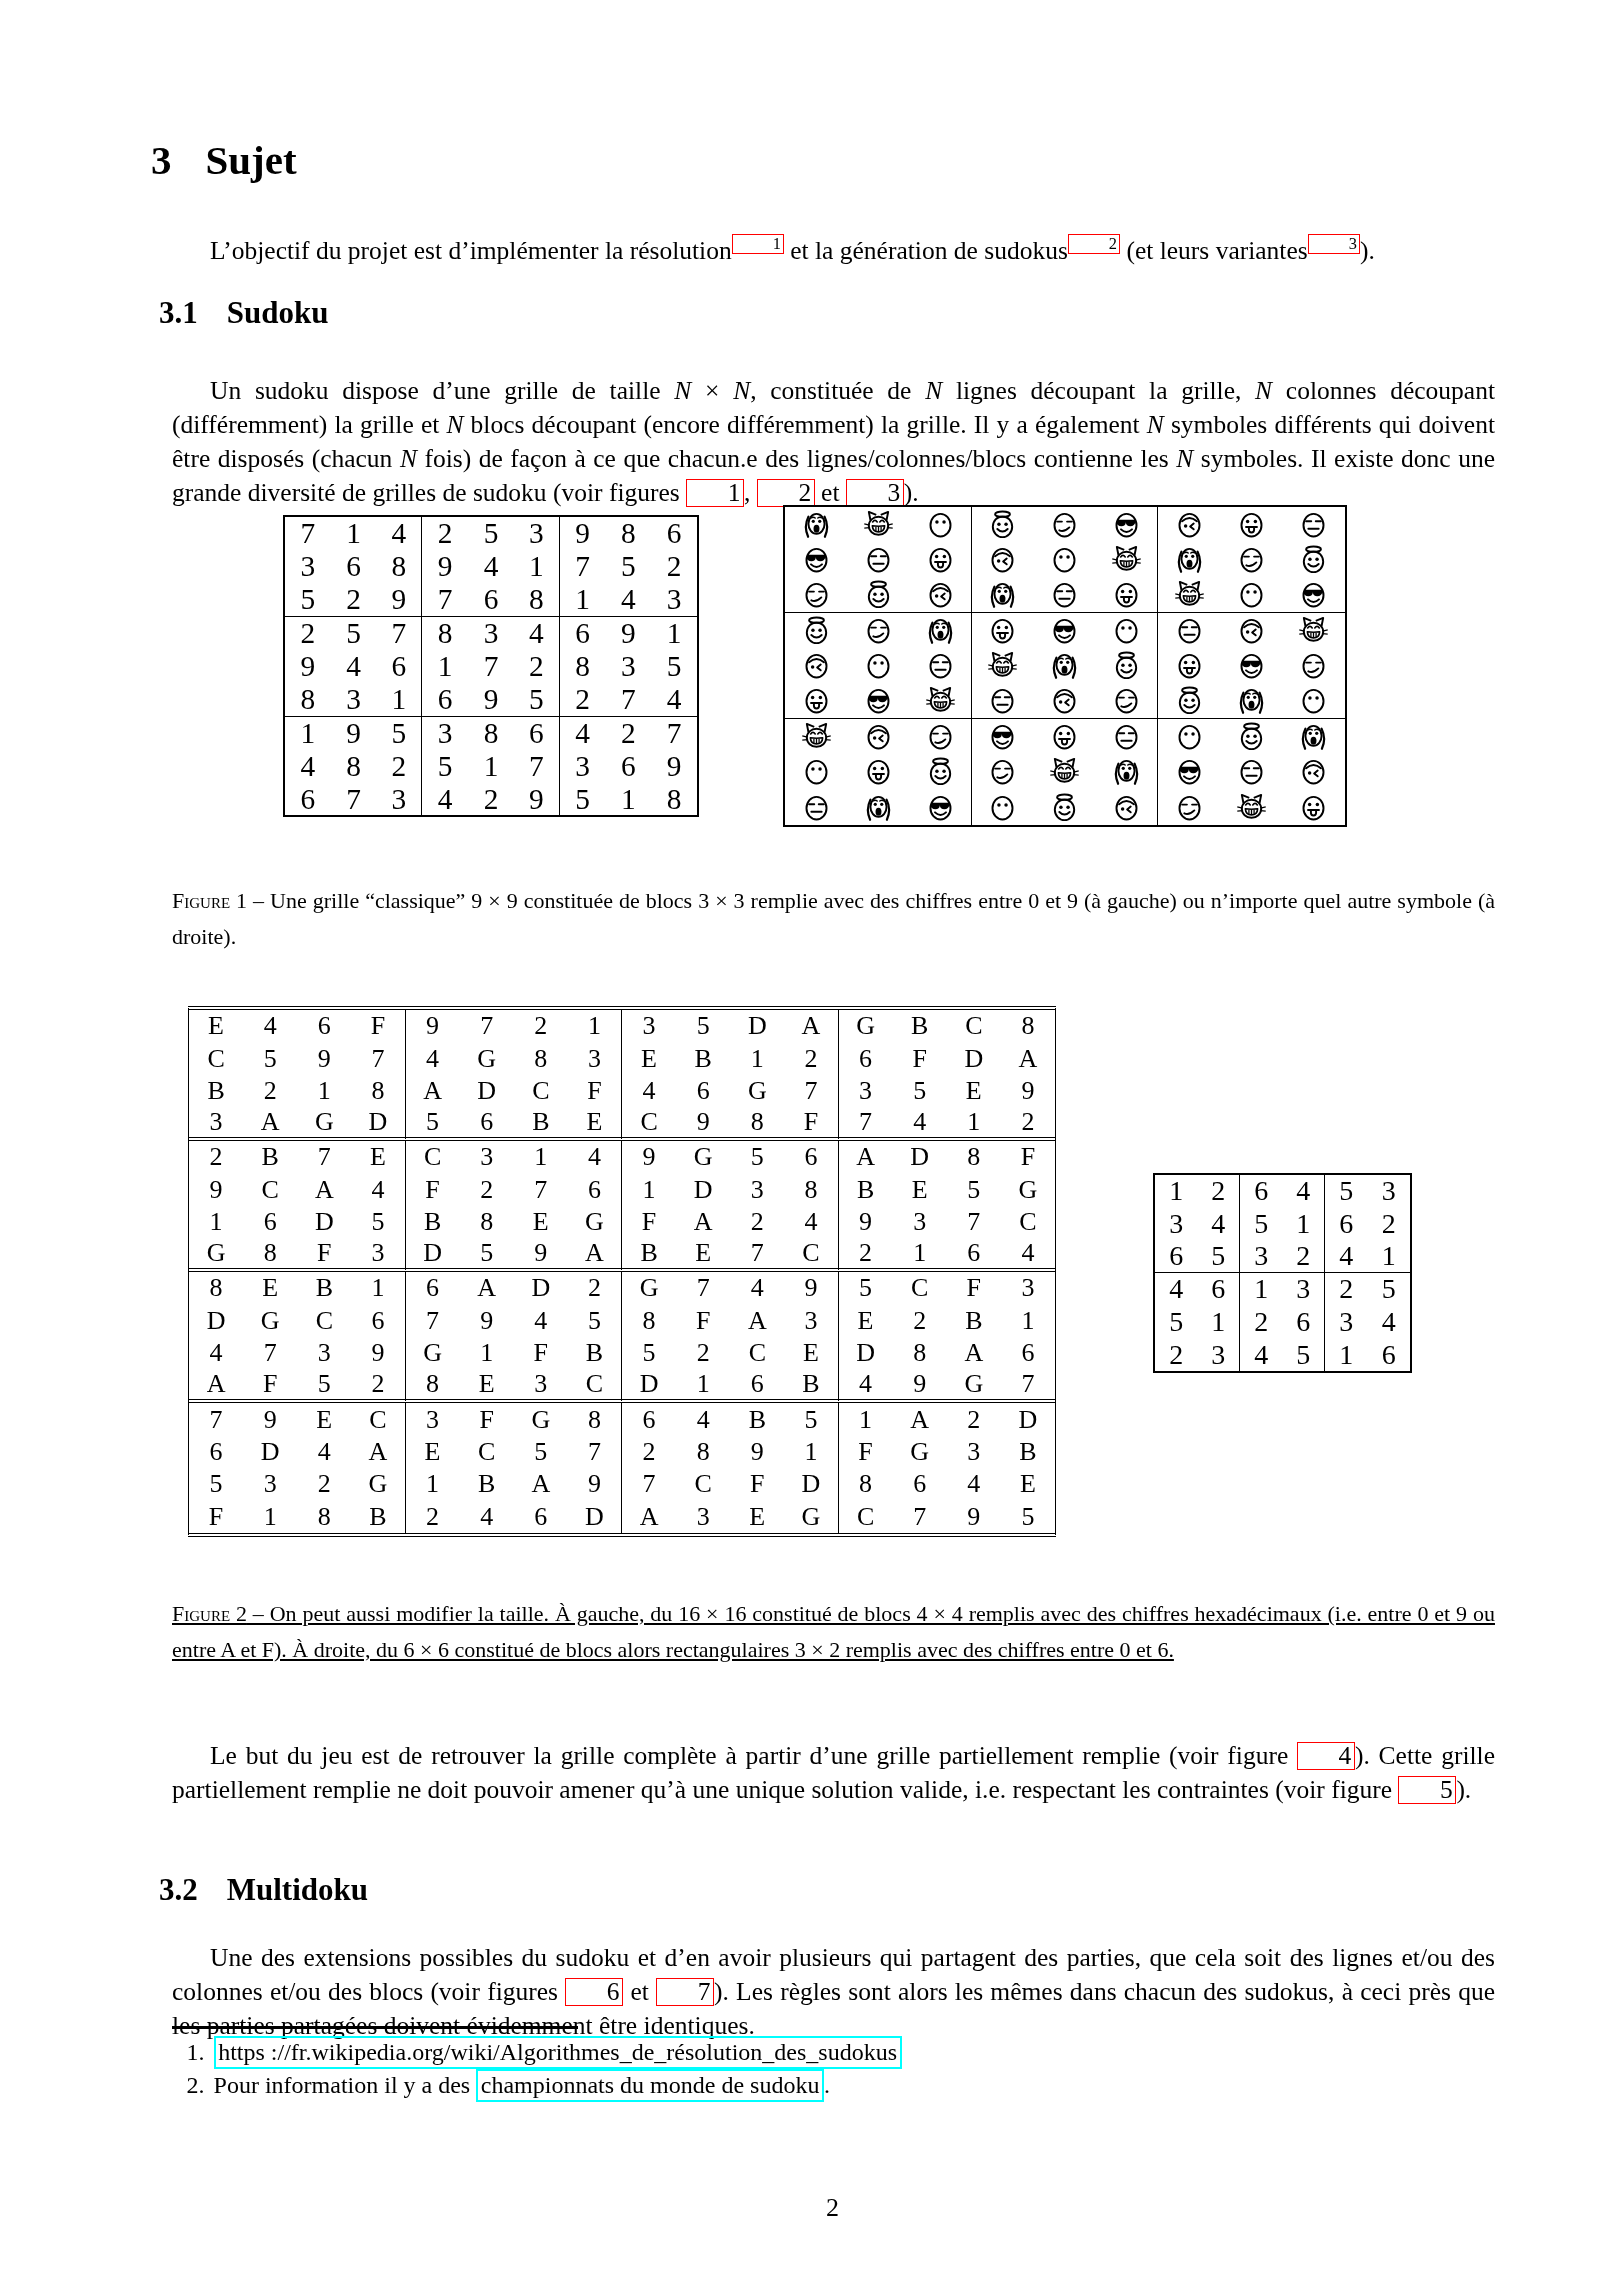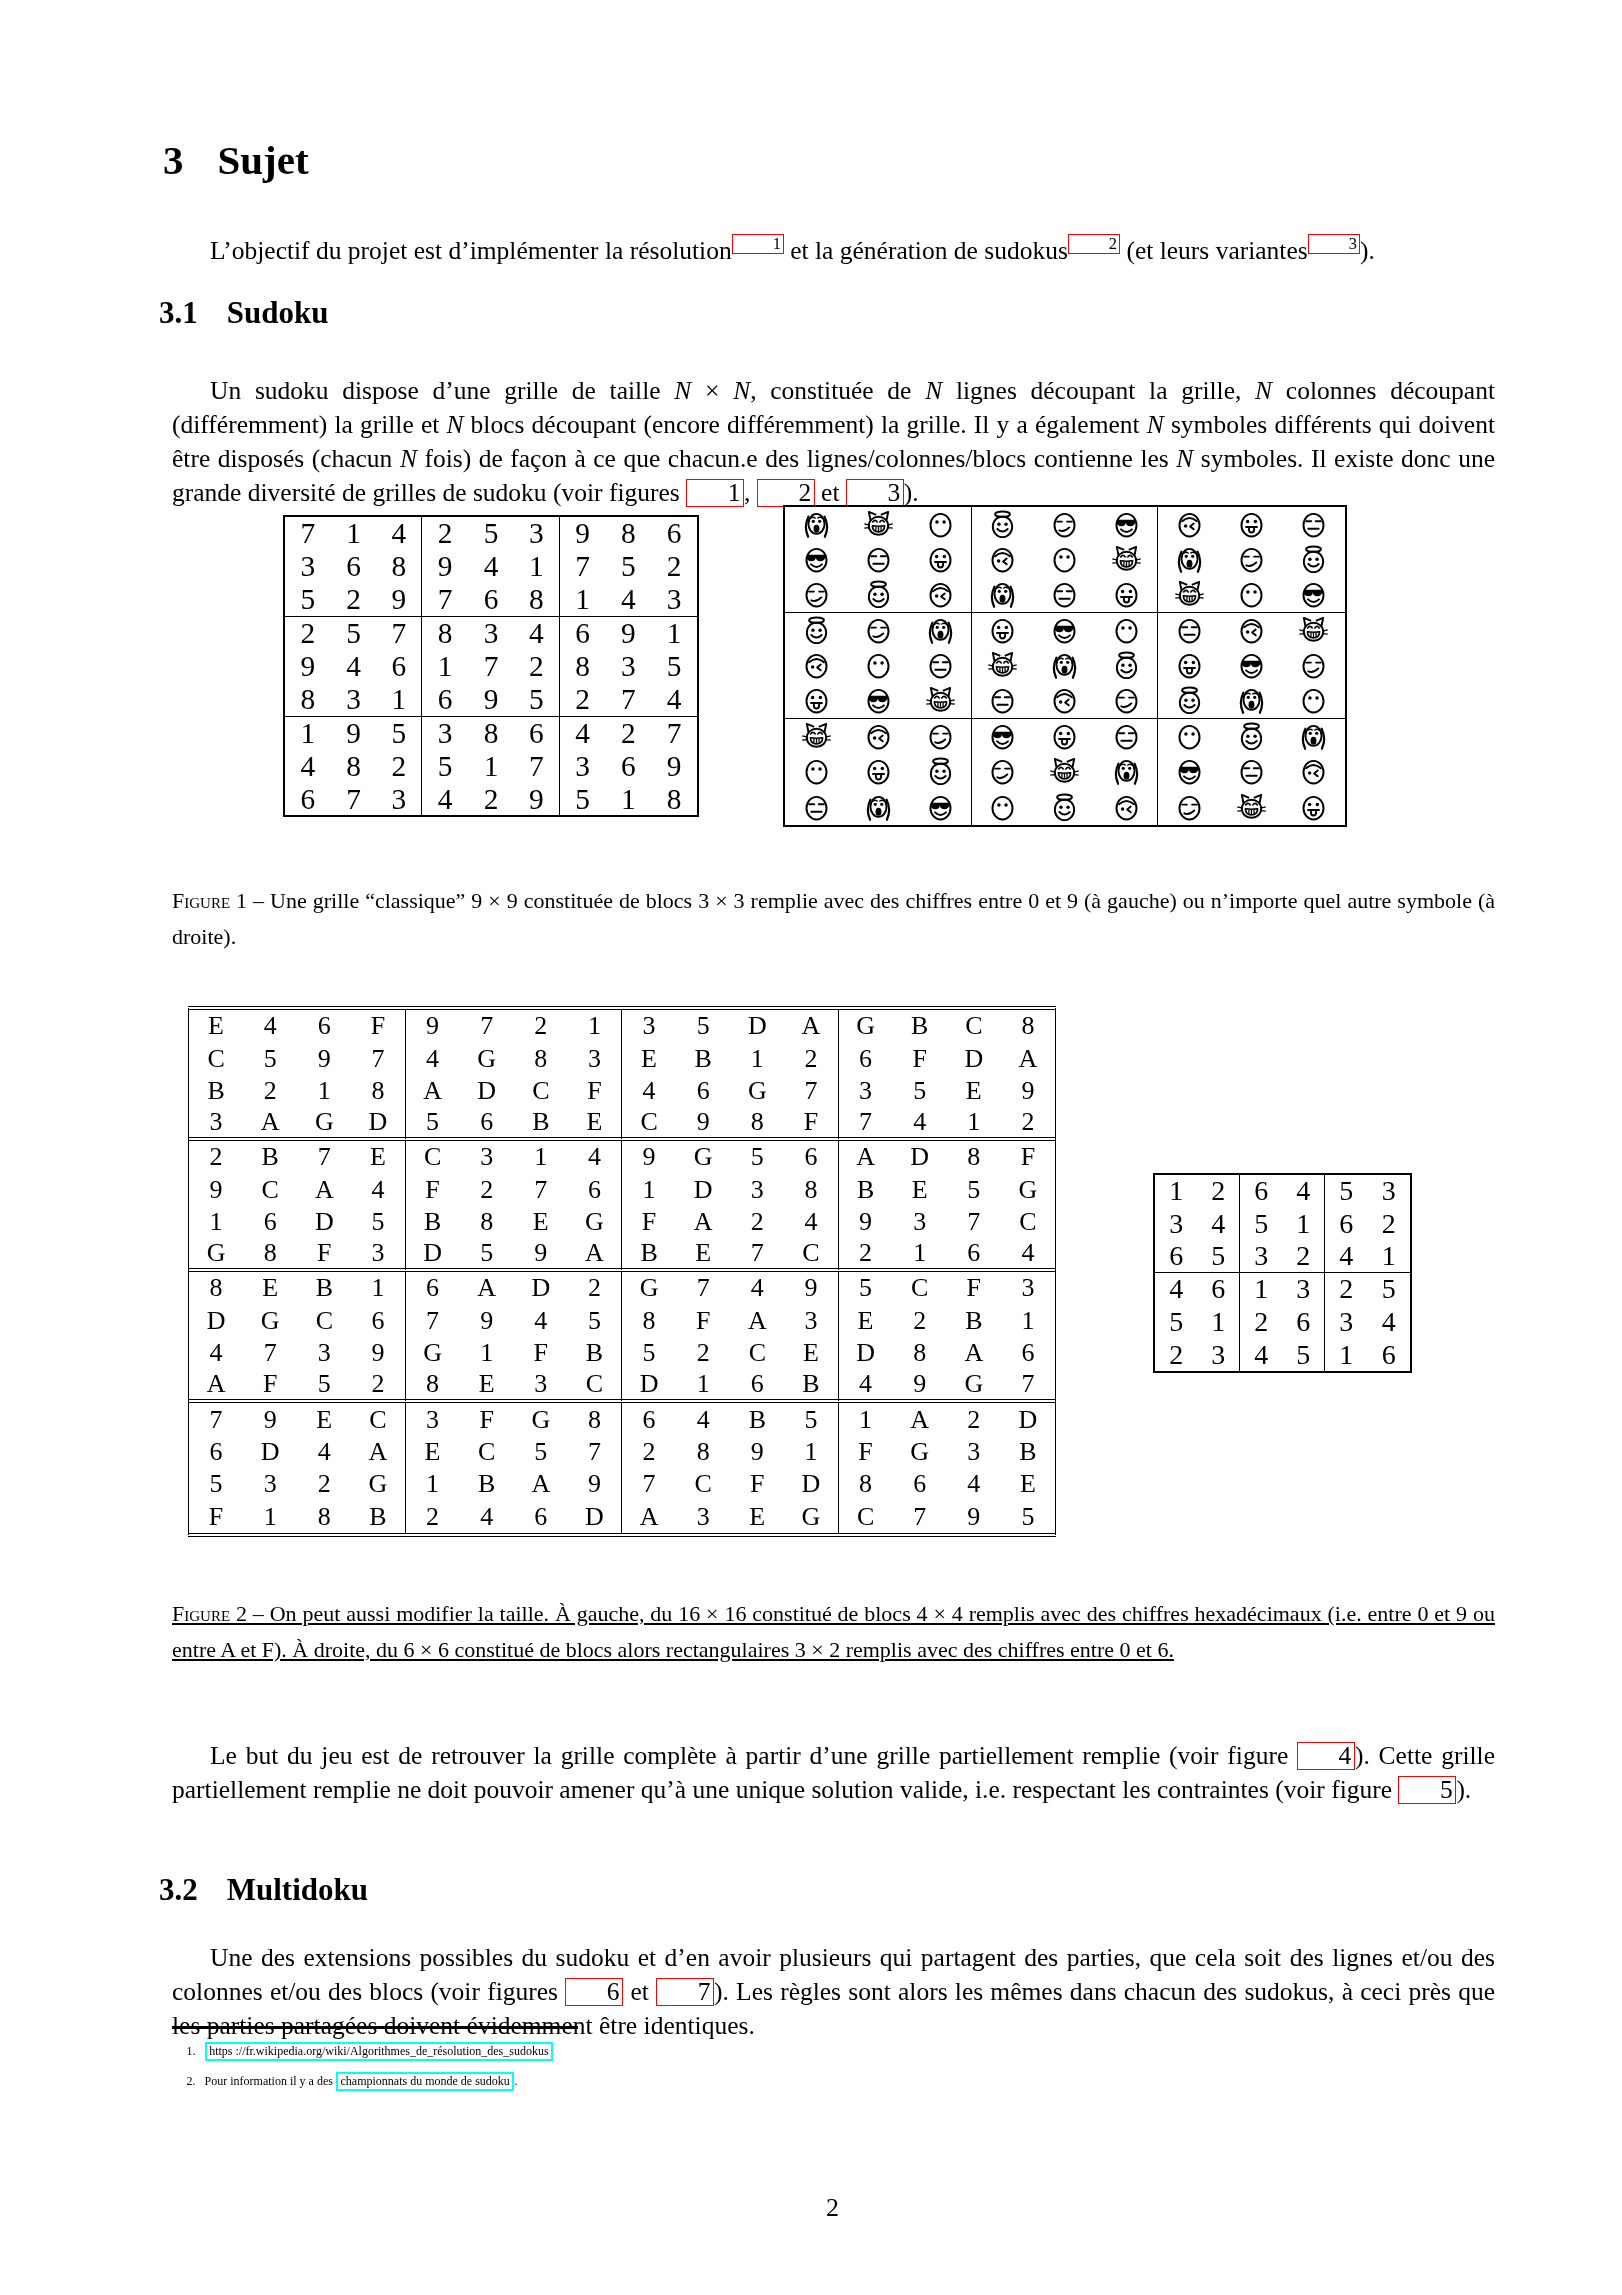--- a/index.html
+++ b/index.html
@@ -28,21 +28,21 @@
       border:2px solid #000;}
   #hex-grid{left:188px;top:1006px;width:866px;height:523px;
       grid-template-columns:repeat(16,1fr);grid-template-rows:repeat(16,1fr);
       border-left:1.3px solid #000;border-right:1.3px solid #000;
       border-top:4.6px double #000;border-bottom:4.6px double #000;font-size:26px;}
   #hex-grid .bB{border-bottom:4.6px double #000;}
   #six-grid{left:1153px;top:1173px;width:255px;height:196px;
       grid-template-columns:repeat(6,1fr);grid-template-rows:repeat(6,1fr);
       border:2px solid #000;font-size:28px;}
   #footnote-rule{left:151px;top:2026px;width:406px;height:2.6px;background:#000;}
-  #footnotes{left:151px;top:2036px;width:1323px;font-size:12px;line-height:30px;}
+  #footnotes{left:151px;top:2036px;width:1323px;font-size:24px;line-height:30px;}
   .footnote{white-space:nowrap;}
   .fn-num{margin-left:14.4px;margin-right:9.2px;}
   #page-number{left:0;top:2193px;width:1623px;text-align:center;font-size:26px;}
 </style>
 </head>
 <body>
 
 <svg width="0" height="0" style="position:absolute" aria-hidden="true">
 <defs>
   <symbol id="em-blank" viewBox="0 0 48 48">
@@ -110,21 +110,21 @@
     <path d="M14.5 26 Q24 27.5 33.5 26 Q33 35.5 24 35.5 Q15 35.5 14.5 26 Z" fill="none" stroke="#000" stroke-width="2.6" stroke-linejoin="round"></path>
     <line x1="20" y1="27.2" x2="20" y2="34.6" stroke="#000" stroke-width="2"></line>
     <line x1="24" y1="27.5" x2="24" y2="35.4" stroke="#000" stroke-width="2"></line>
     <line x1="28" y1="27.2" x2="28" y2="34.6" stroke="#000" stroke-width="2"></line>
   </symbol>
 </defs>
 </svg>
 
 <div id="page">
 
-  <h1 class="sec abs" style="left:163px;top:136px;">
+  <h1 class="sec abs" style="left:151px;top:136px;">
     <span class="num">3</span><span>Sujet</span>
   </h1>
 
   <p class="para abs" style="left:151px;top:208px;">L’objectif du projet est d’implémenter la résolution<span class="seg-supref">1</span> et la génération de sudokus<span class="seg-supref">2</span> (et leurs variantes<span class="seg-supref">3</span>).</p>
 
   <h2 class="sec abs" style="left:151px;top:287px;">
     <span class="num" style="margin-right:29px;">3.1</span><span>Sudoku</span>
   </h2>
 
   <p class="para abs" style="left:151px;top:348px;">Un sudoku dispose d’une grille de taille <span class="seg-i">N</span> × <span class="seg-i">N</span>, constituée de <span class="seg-i">N</span> lignes découpant la grille, <span class="seg-i">N</span> colonnes découpant (différemment) la grille et <span class="seg-i">N</span> blocs découpant (encore différemment) la grille. Il y a également <span class="seg-i">N</span> symboles différents qui doivent être disposés (chacun <span class="seg-i">N</span> fois) de façon à ce que chacun.e des lignes/colonnes/blocs contienne les <span class="seg-i">N</span> symboles. Il existe donc une grande diversité de grilles de sudoku (voir figures <span class="seg-figref">1</span>, <span class="seg-figref">2</span> et <span class="seg-figref">3</span>).</p>

